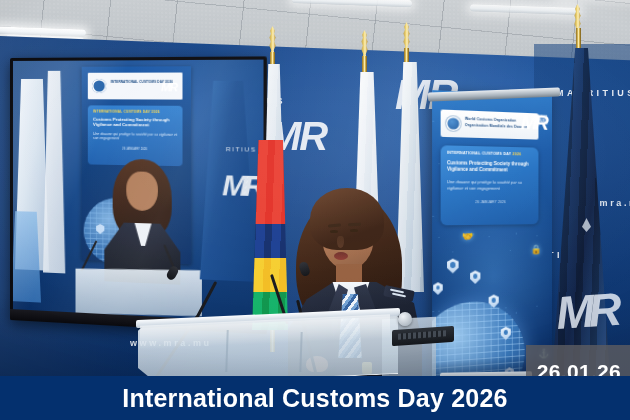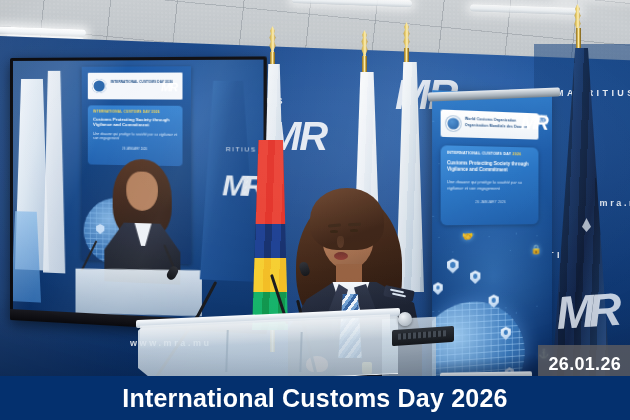--- a/index.html
+++ b/index.html
@@ -423,22 +423,22 @@
   
   .photo-grade { position:absolute; inset:0; pointer-events:none;
     background:
       radial-gradient(120% 95% at 50% 42%, rgba(255,255,255,.06), rgba(0,0,0,0) 55%, rgba(0,0,0,.22) 100%);
   }
 
   
   .date-badge {
     position:absolute; right:0px; top:345px;
     background:rgba(92,92,96,.82);
-    color:#ffffff; font-size:18px; font-weight:700; letter-spacing:.3px;
-    padding:10px 9px 4px 11px; line-height:1.05;
+    color:#ffffff; font-size:21px; font-weight:700; letter-spacing:.3px;
+    padding:16px 9px 4px 11px; line-height:1.05;
     font-family:"Liberation Sans", sans-serif;
   }
 
   
   .caption-bar {
     position:absolute; left:0; top:376px; width:630px; height:44px;
     background:#04306e; display:flex; align-items:center; justify-content:center;
   }
   .caption-text {
     color:#ffffff; font-size:25px; font-weight:700; letter-spacing:.2px;

